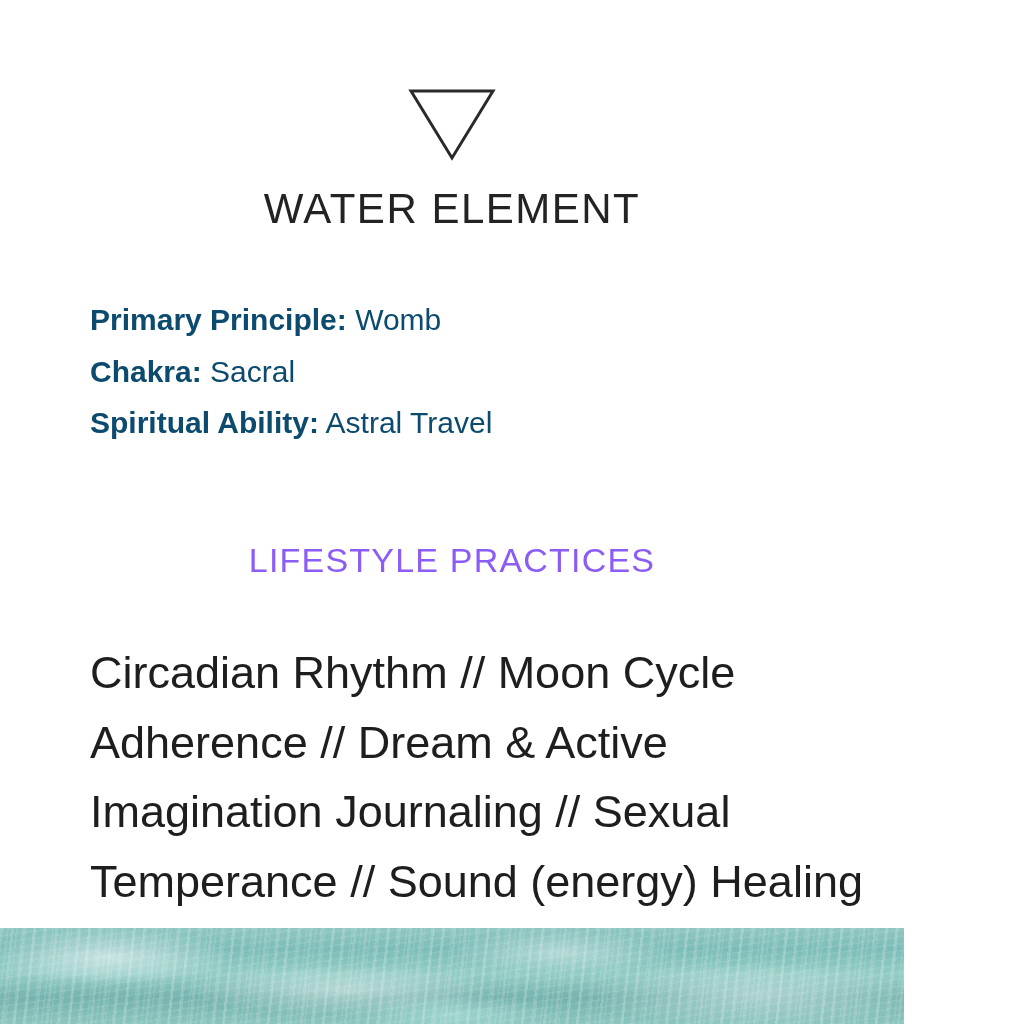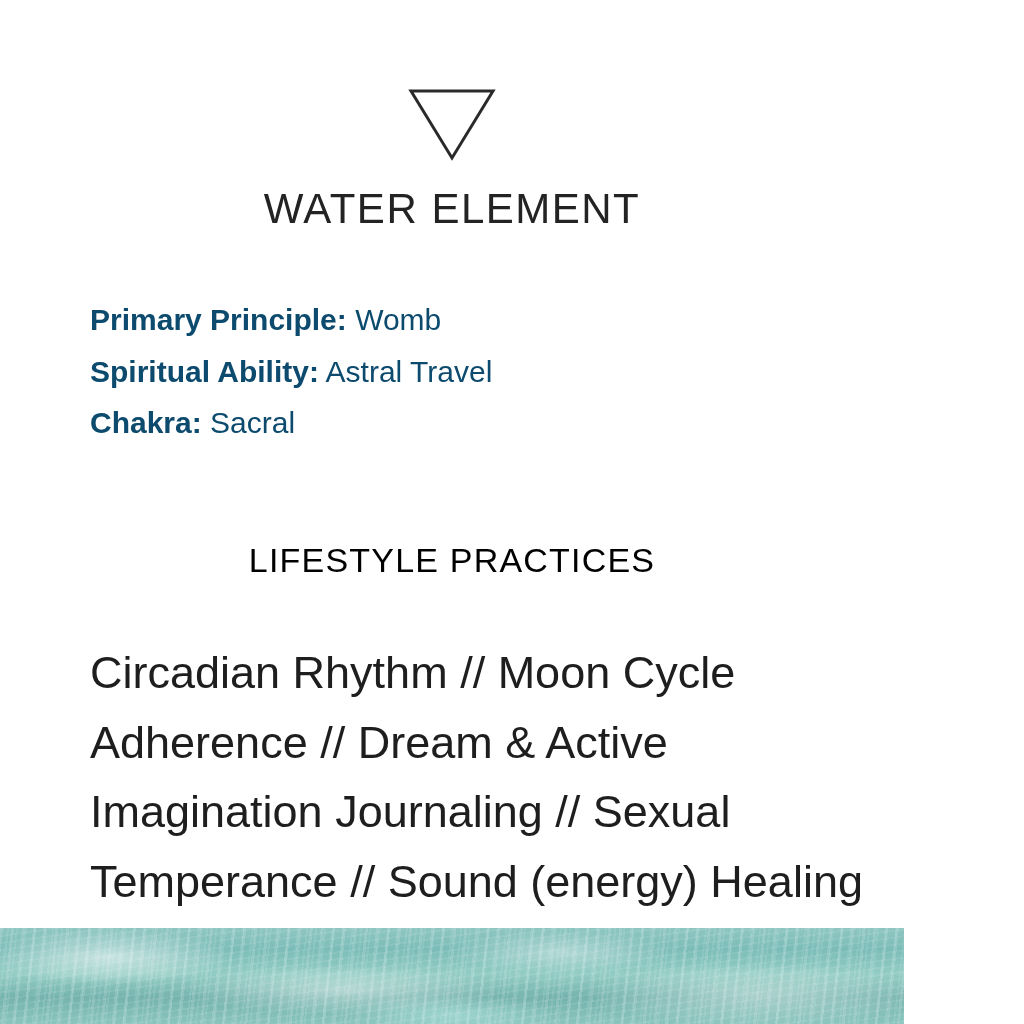--- a/index.html
+++ b/index.html
@@ -63,21 +63,21 @@
     font-weight: 400;
   }
 
   
   .section-heading {
     margin-top: 92px;
     text-align: center;
     font-size: 34px;
     letter-spacing: 1.2px;
     font-weight: 400;
-    color: #000000;
+    color: #8b5cf6;
   }
 
   
   .practices {
     margin-top: 58px;
     padding-left: 90px;
     padding-right: 40px;
     font-size: 45px;
     line-height: 1.55;
     color: #1e1e1e;
@@ -147,26 +147,26 @@
   </div>
 
   <div class="element-title">WATER ELEMENT</div>
 
   <div class="attributes">
     <div class="attr-row">
       <span class="attr-label">Primary Principle:</span>
       <span class="attr-value">Womb</span>
     </div>
     <div class="attr-row">
+      <span class="attr-label">Chakra:</span>
+      <span class="attr-value">Sacral</span>
+    </div>
+    <div class="attr-row">
       <span class="attr-label">Spiritual Ability:</span>
       <span class="attr-value">Astral Travel</span>
-    </div>
-    <div class="attr-row">
-      <span class="attr-label">Chakra:</span>
-      <span class="attr-value">Sacral</span>
     </div>
   </div>
 
   <div class="section-heading">LIFESTYLE PRACTICES</div>
 
   <div class="practices">Circadian Rhythm // Moon Cycle Adherence // Dream &amp; Active Imagination Journaling // Sexual Temperance // Sound (energy) Healing // Cold Therapy</div>
 
   <div class="water-strip">
     <div class="ripple"></div>
     <div class="ripple2"></div>

